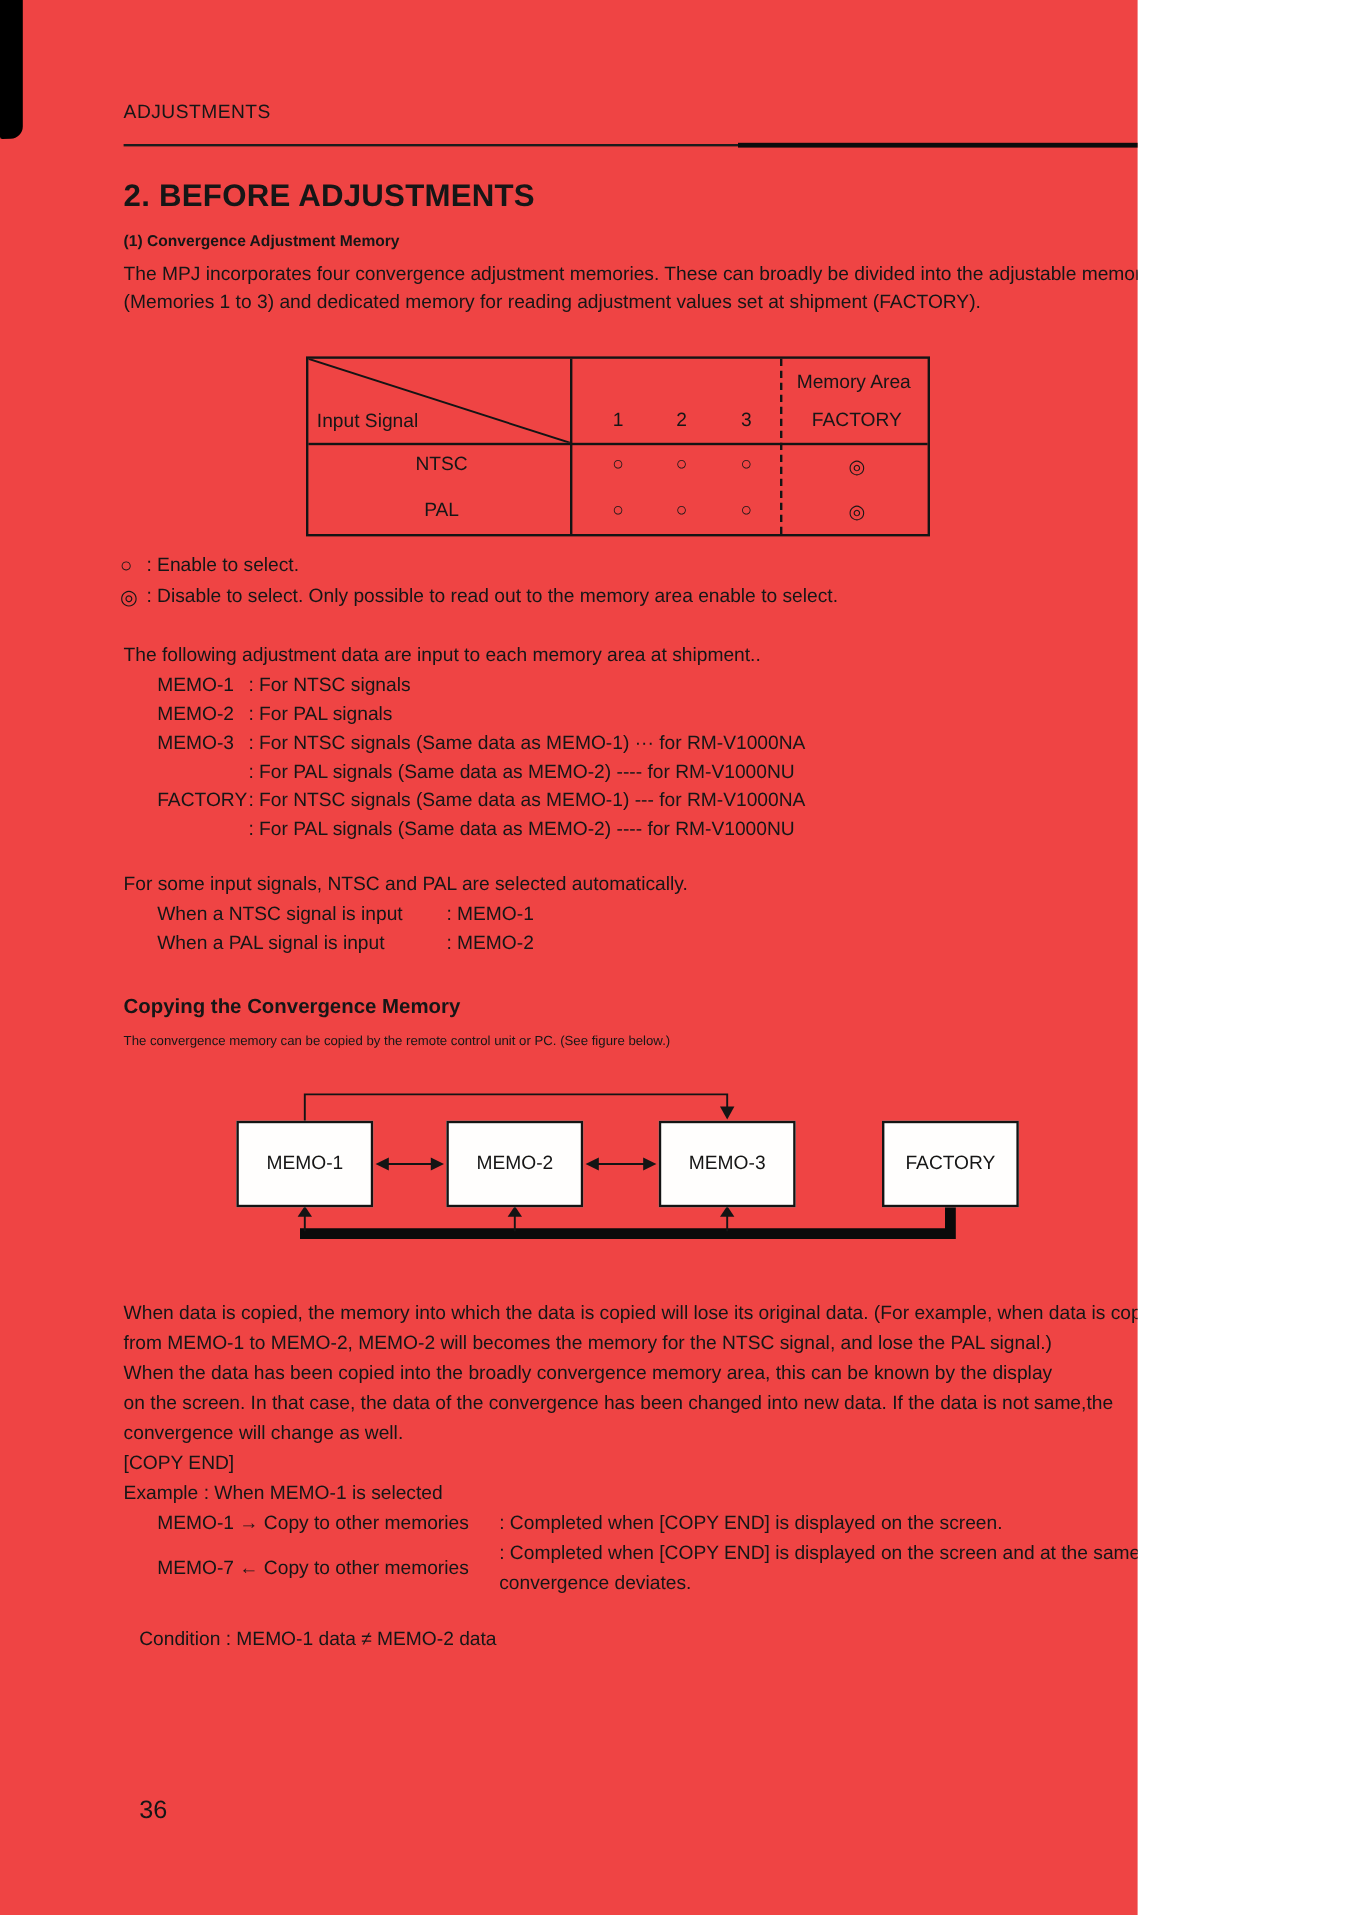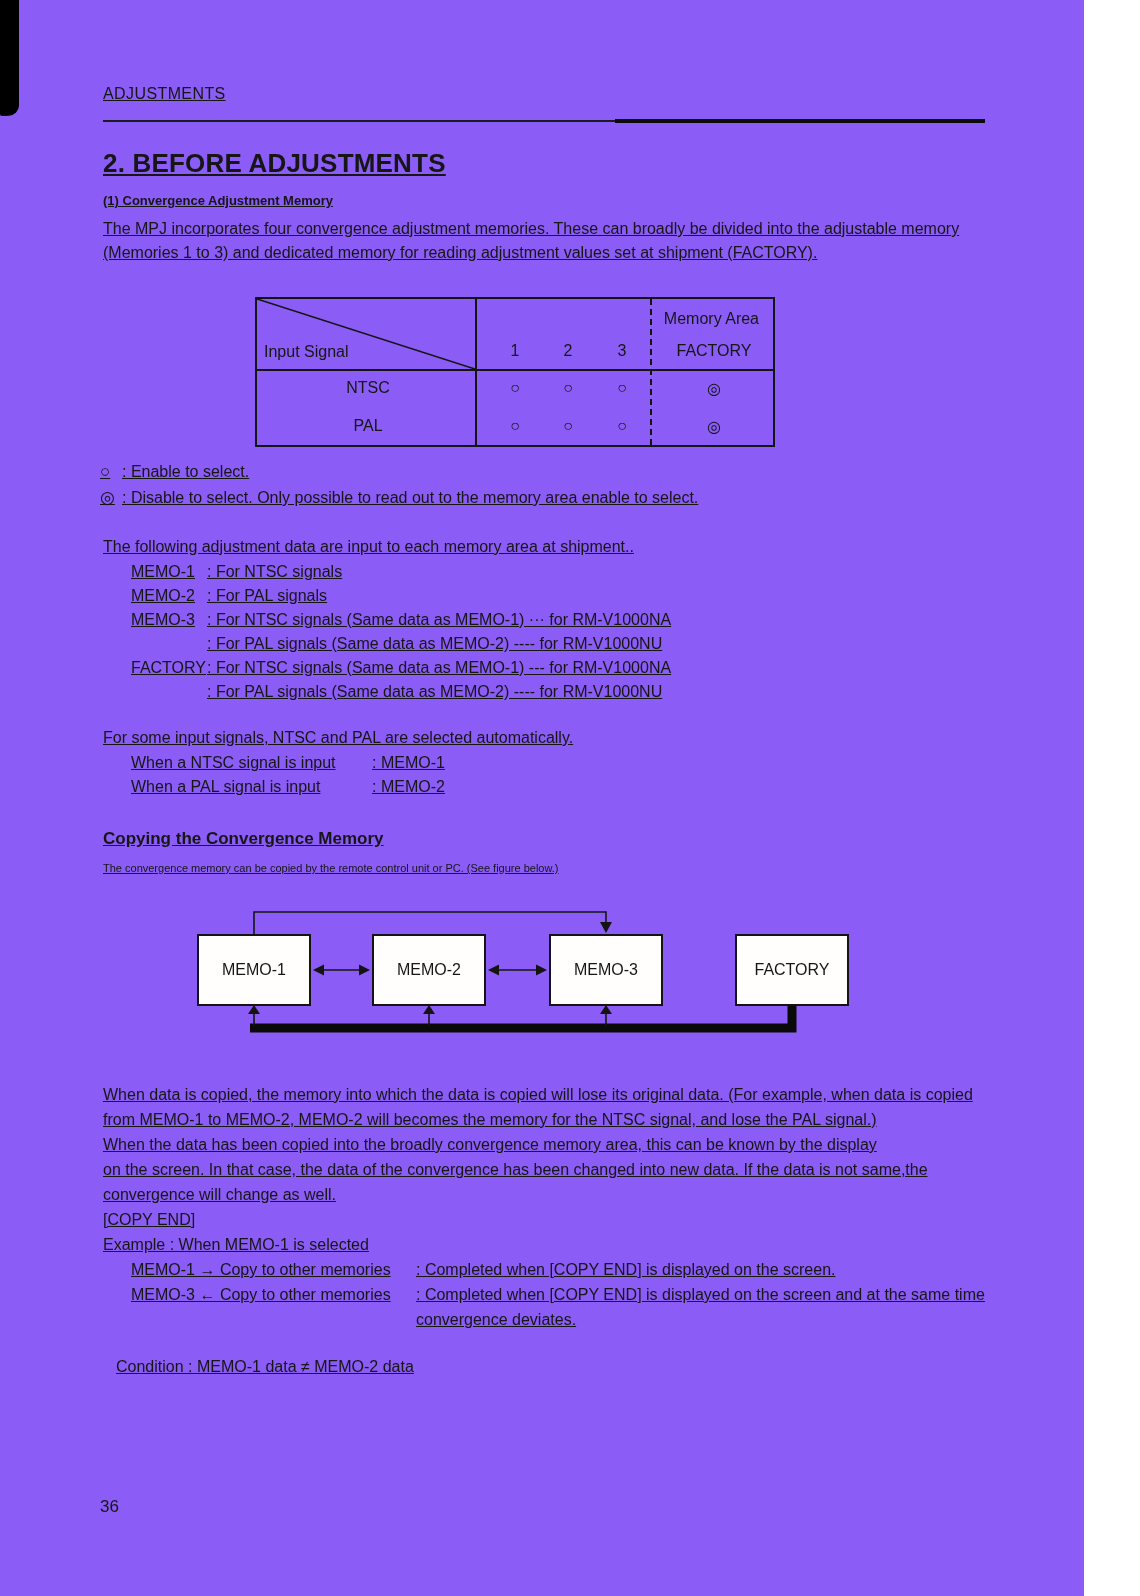--- a/index.html
+++ b/index.html
@@ -1,23 +1,22 @@
 <!DOCTYPE html>
 <html><head>
 <meta charset="utf-8">
 <style>
   html,body{margin:0;padding:0;background:#ffffff;}
   .page{
     position:relative;
-    width:1084px;height:1596px;
-    background:#8b5cf6;
+    width:948px;height:1596px;
+    background:#ef4444;
     font-family:"Liberation Sans","DejaVu Sans",sans-serif;
     color:#161616;
     overflow:hidden;
-    text-decoration:underline;
   }
   .scan-mark{
     position:absolute;left:0;top:0;width:19px;height:116px;
     background:#000;border-radius:0 0 10px 2px;transform:skewY(-2deg);
     transform-origin:top left;
   }
   .running-header{
     margin:85px 0 0 103px;font-size:16px;letter-spacing:.4px;
   }
   .header-rule{position:relative;margin:15px 0 0 103px;width:882px;height:5px;}
@@ -75,25 +74,25 @@
   .diagram polygon{fill:#141414;}
   .dbox{
     position:absolute;top:28px;width:114px;height:72px;box-sizing:border-box;
     border:2px solid #141414;background:#fffefd;
     display:flex;align-items:center;justify-content:center;font-size:16px;
   }
 
   
   .bodytext{margin:24px 0 0 103px;width:897px;font-size:16px;line-height:25px;}
   .example-lines{margin:0 0 0 28px;}
-  .ex-line{display:flex;}
+  .ex-line{display:flex;align-items:center;}
   .ex-label{width:285px;flex:none;}
   .ex-text{width:580px;}
   .condition{margin:26px 0 0 116px;font-size:16px;}
-  .page-number{position:absolute;left:100px;top:1497px;font-size:17px;}
+  .page-number{position:absolute;left:116px;top:1497px;font-size:21px;}
 </style>
 </head>
 <body>
 
 <div class="page">
 
   <div class="scan-mark"></div>
 
   <div class="running-header">ADJUSTMENTS</div>
 
@@ -226,21 +225,21 @@
     <p>When the data has been copied into the broadly convergence memory area, this can be known by the display</p>
     <p>on the screen. In that case, the data of the convergence has been changed into new data. If the data is not same,the convergence will change as well.</p>
     <p>[COPY END]</p>
     <p>Example : When MEMO-1 is selected</p>
     <div class="example-lines">
       <div class="ex-line">
         <span class="ex-label">MEMO-1 → Copy to other memories</span>
         <span class="ex-text">: Completed when [COPY END] is displayed on the screen.</span>
       </div>
       <div class="ex-line">
-        <span class="ex-label">MEMO-3 ← Copy to other memories</span>
+        <span class="ex-label">MEMO-7 ← Copy to other memories</span>
         <span class="ex-text">: Completed when [COPY END] is displayed on the screen and at the same time convergence deviates.</span>
       </div>
     </div>
   </div>
 
   <div class="condition">Condition : MEMO-1 data ≠ MEMO-2 data</div>
 
   <div class="page-number">36</div>
 
 </div>

